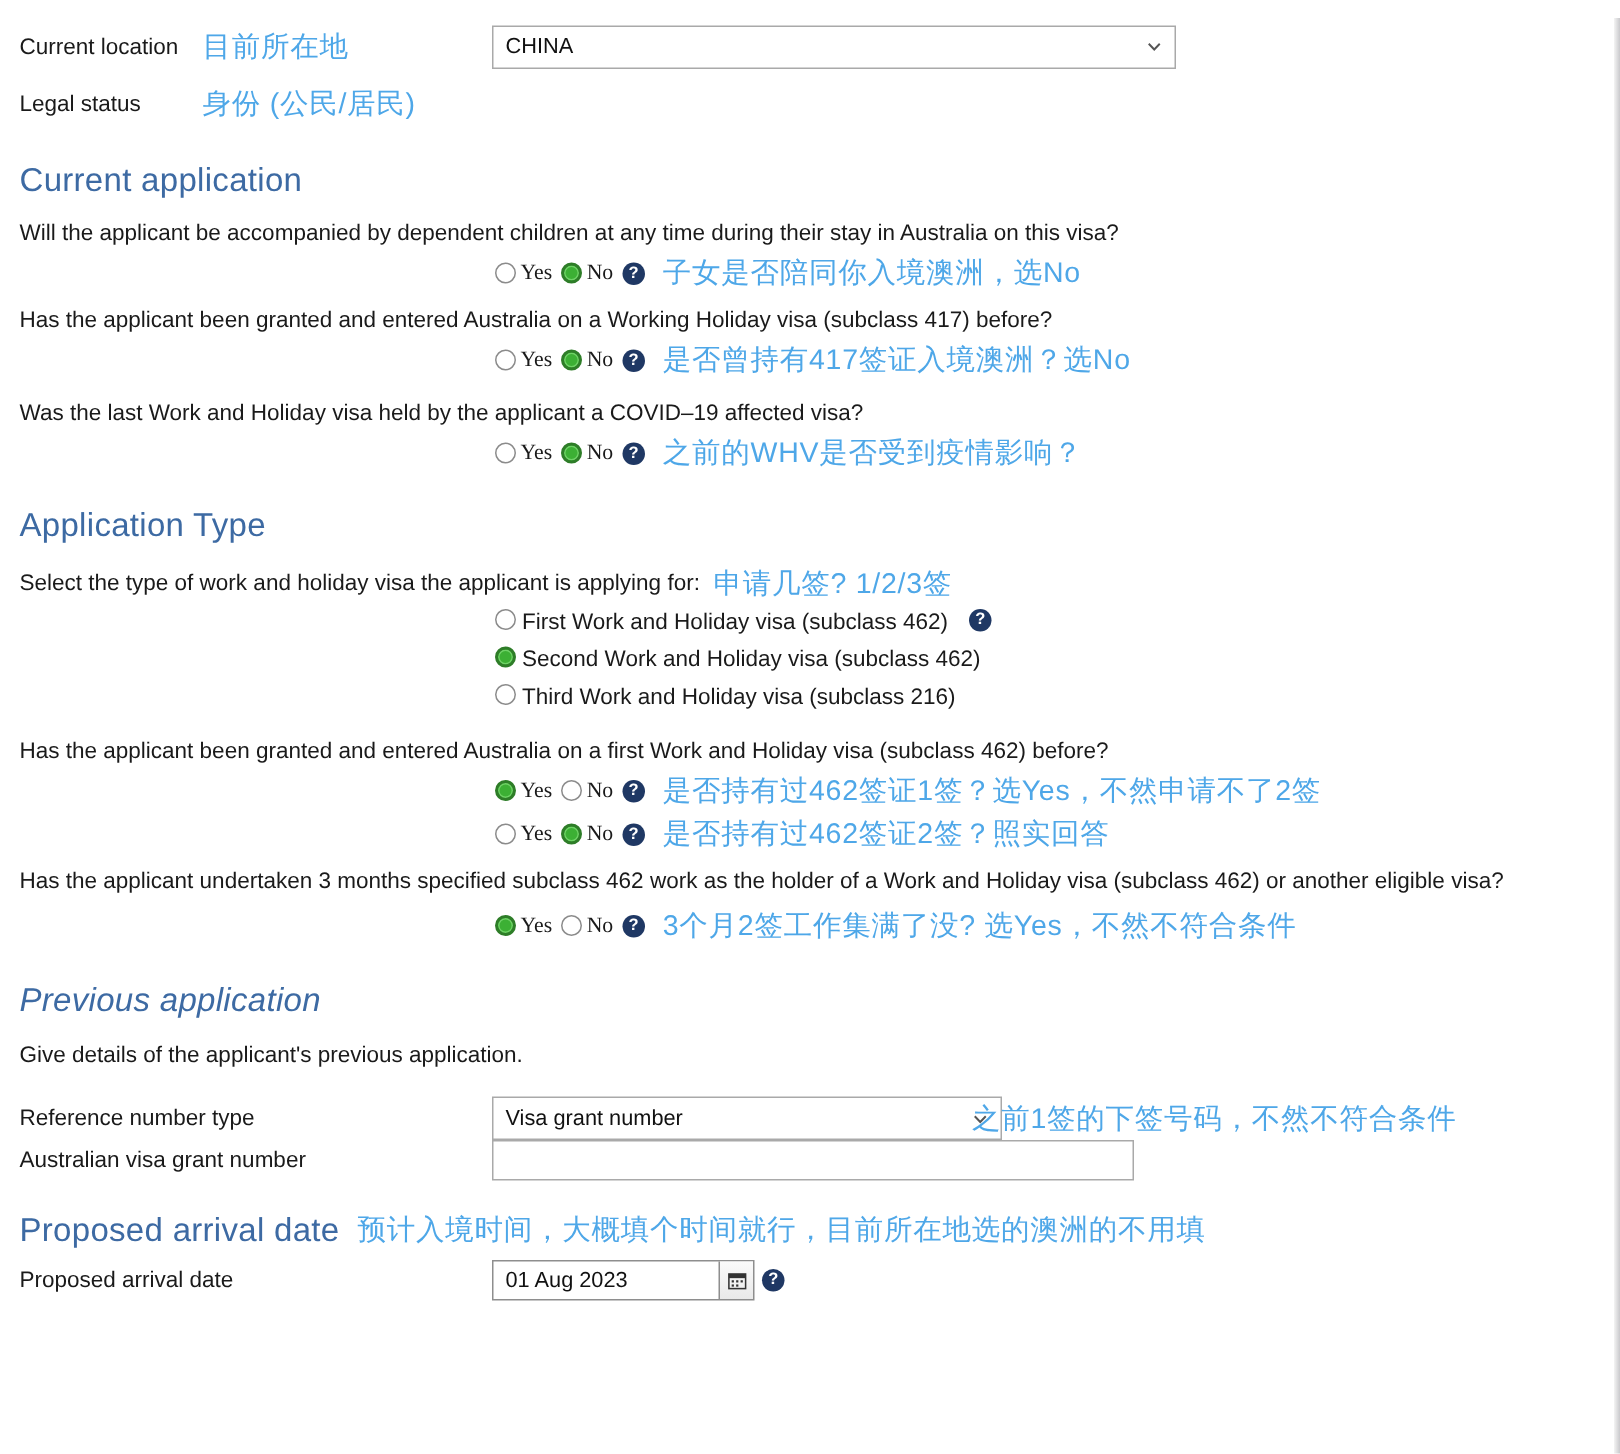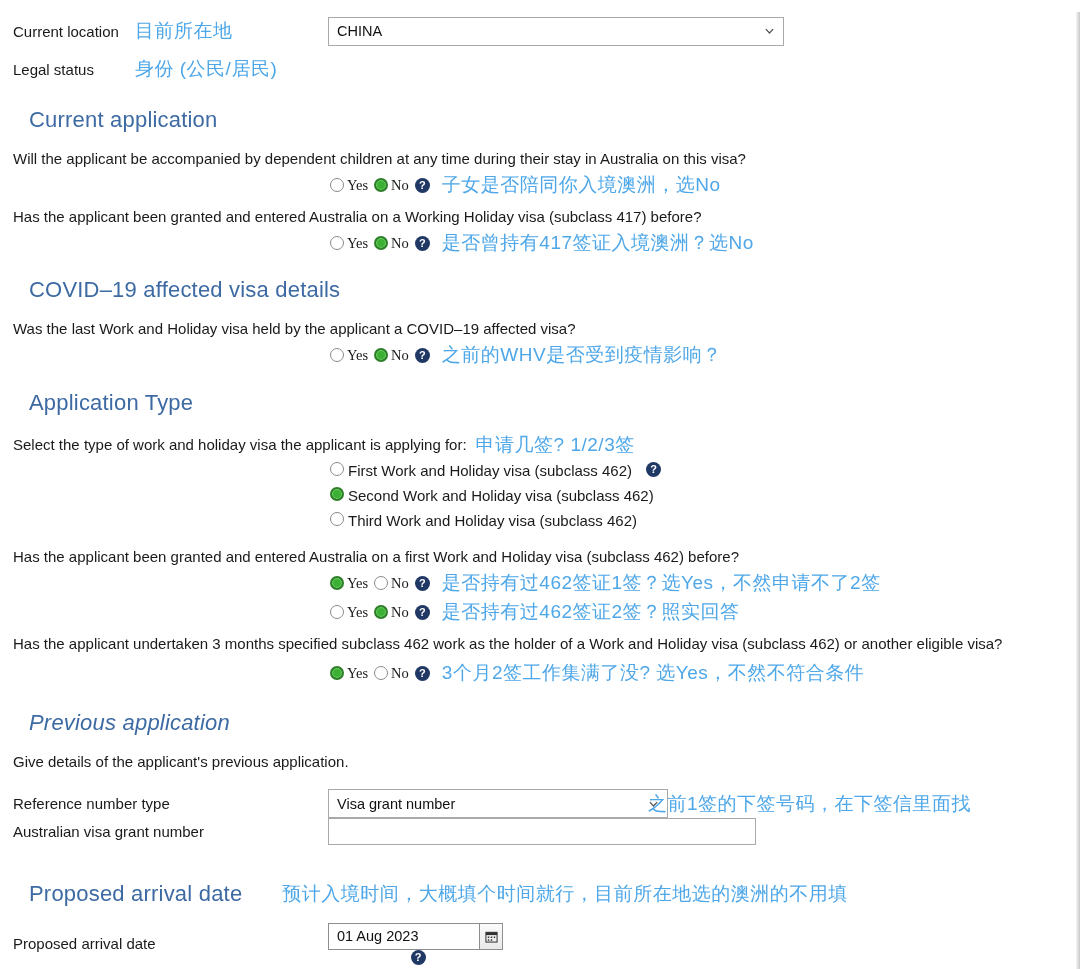--- a/index.html
+++ b/index.html
@@ -62,22 +62,22 @@
   }
   .select .caret {
     position: absolute; right: 8px; top: 50%;
     transform: translateY(-50%);
     width: 11px; height: 11px;
   }
   .select .caret svg { display: block; }
 
   
   h2.sec {
-    margin: 16px;
-    padding: 0 12px 0 13px;
+    margin: 0;
+    padding: 0 0 0 13px;
     font-weight: 400;
     font-size: 22px;
     color: #3d6aa3;
     letter-spacing: 0.2px;
   }
 
   .qtext {
     font-size: 15px;
     padding-left: 13px;
     color: #1a1a1a;
@@ -228,21 +228,20 @@
       <span class="rl">Yes</span>
     </span>
     <span class="radio-opt">
       <span class="radio on"></span>
       <span class="rl">No</span>
     </span>
     <span class="helpicon">?</span>
     <span class="ann">是否曾持有417签证入境澳洲？选No</span>
   </div>
 
-  <h2 class="sec" style="margin-top:21px;">COVID–19 affected visa details</h2>
 
   <div class="qtext" style="margin-top:13px;">Was the last Work and Holiday visa held by the applicant a COVID–19 affected visa?</div>
   <div class="radioline" style="margin-top:3px;">
     <span class="radio-opt">
       <span class="radio"></span>
       <span class="rl">Yes</span>
     </span>
     <span class="radio-opt">
       <span class="radio on"></span>
       <span class="rl">No</span>
@@ -263,21 +262,21 @@
       <span class="radio"></span>
       <span class="rl">First Work and Holiday visa (subclass 462)</span>
       <span class="helpicon">?</span>
     </div>
     <div class="vitem">
       <span class="radio on"></span>
       <span class="rl">Second Work and Holiday visa (subclass 462)</span>
     </div>
     <div class="vitem">
       <span class="radio"></span>
-      <span class="rl">Third Work and Holiday visa (subclass 462)</span>
+      <span class="rl">Third Work and Holiday visa (subclass 216)</span>
     </div>
   </div>
 
   <div class="qtext" style="margin-top:10px;">Has the applicant been granted and entered Australia on a first Work and Holiday visa (subclass 462) before?</div>
   <div class="radioline" style="margin-top:3px;">
     <span class="radio-opt">
       <span class="radio on"></span>
       <span class="rl">Yes</span>
     </span>
     <span class="radio-opt">
@@ -322,38 +321,38 @@
   <div class="field-row" style="margin-top:23px;position:relative;">
     <span class="lbl">Reference number type</span>
     <div class="select" style="position:absolute;left:328px;width:340px;">
       <span>Visa grant number</span>
       <span class="caret">
         <svg viewBox="0 0 12 12" width="11" height="11">
             <path d="M2 4 L6 8.2 L10 4" fill="none" stroke="#555" stroke-width="1.4"></path>
           </svg>
       </span>
     </div>
-    <span class="ann" style="position:absolute;left:648px;">之前1签的下签号码，在下签信里面找</span>
+    <span class="ann" style="position:absolute;left:648px;">之前1签的下签号码，不然不符合条件</span>
   </div>
 
   <div class="field-row" style="margin-top:11px;position:relative;">
     <span class="lbl">Australian visa grant number</span>
     <div class="textinput" style="position:absolute;left:328px;width:428px;">
       <span style="display:block;padding:0 7px;line-height:25px;font-size:14.5px;"></span>
     </div>
   </div>
 
   <div class="row" style="margin-top:25px;">
     <h2 class="sec" style="padding-left:0;">Proposed arrival date</h2>
     <span class="ann" style="margin-left:12px;">预计入境时间，大概填个时间就行，目前所在地选的澳洲的不用填</span>
   </div>
 
   <div class="field-row" style="margin-top:12px;position:relative;">
     <span class="lbl">Proposed arrival date</span>
-    <div class="datewrap" style="position:absolute;left:328px;flex-direction:column;">
+    <div class="datewrap" style="position:absolute;left:328px;">
       <div class="datebox">
         <span class="dval">01 Aug 2023</span>
         <span class="calbtn">
           <svg viewBox="0 0 14 14" width="13" height="13">
             <rect x="1" y="2.5" width="12" height="10.5" fill="none" stroke="#333" stroke-width="1.1"></rect>
             <rect x="1" y="2.5" width="12" height="3" fill="#333"></rect>
             <rect x="3" y="7" width="1.6" height="1.6" fill="#333"></rect>
             <rect x="6.2" y="7" width="1.6" height="1.6" fill="#333"></rect>
             <rect x="9.4" y="7" width="1.6" height="1.6" fill="#333"></rect>
             <rect x="3" y="10" width="1.6" height="1.6" fill="#333"></rect>

